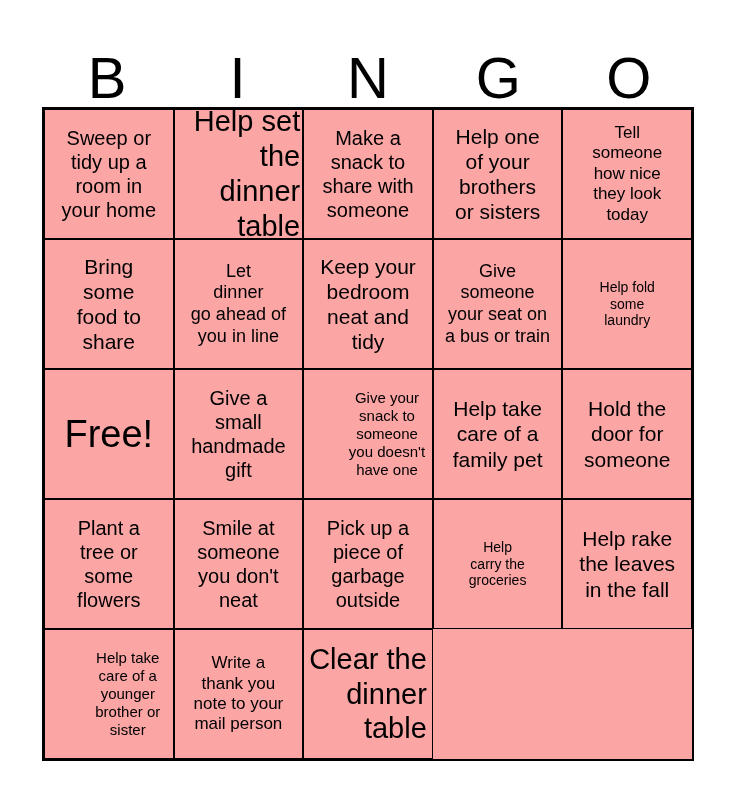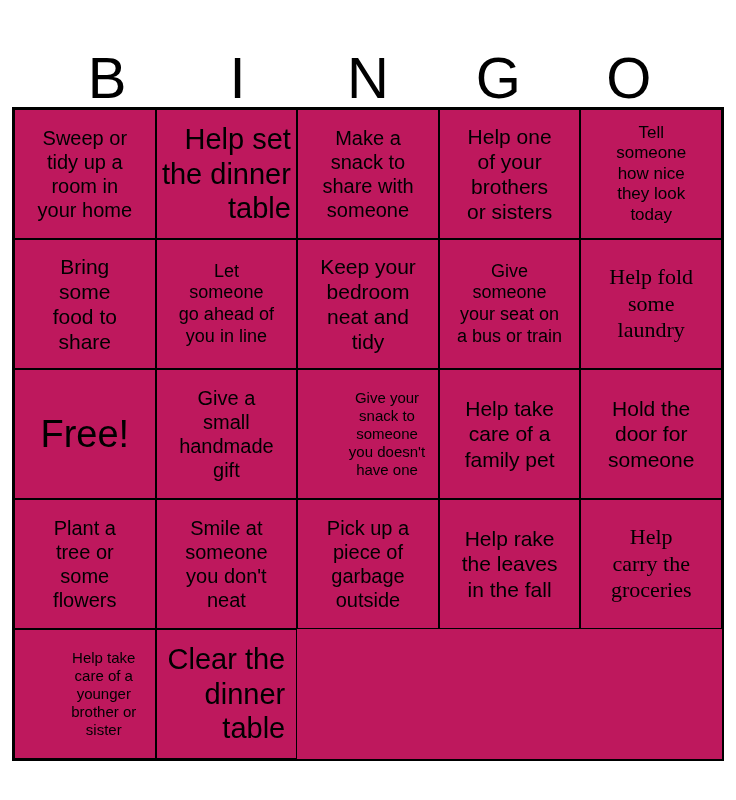--- a/index.html
+++ b/index.html
@@ -24,49 +24,49 @@
     align-self: end;
     text-align: center;
     font-size: 58px;
     line-height: 1;
     font-weight: 400;
     color: #000000;
   }
 
   
   .board {
-    width: 712px;
+    width: 652px;
     margin: 0 auto;
     display: grid;
     grid-template-columns: repeat(5, 1fr);
     grid-auto-rows: 130px;
     border: 2px solid #000000;
     box-sizing: border-box;
-    background: #be185d;
+    background: #fca5a5;
   }
   .cell {
     border: 1px solid #000000;
     box-sizing: border-box;
     display: flex;
     align-items: center;
     justify-content: center;
     text-align: center;
     white-space: pre-line;
     padding: 2px;
     line-height: 1.2;
     color: #000000;
     overflow: hidden;
   }
   .fs15 { font-size: 15px; padding-left: 40px; }
   .fs16 { font-size: 18px; }
   .fs17 { font-size: 17px; }
   .fs18 { font-size: 18px; }
   .fs20 { font-size: 20px; }
   .fs21 { font-size: 21px; }
-  .fs22 { font-size: 22px; font-family: Liberation Serif, serif; }
+  .fs22 { font-size: 14px; }
   .fs24 { font-size: 29px; text-align: right; }
   .fs38 { font-size: 38px; line-height: 1; }
 </style>
 </head>
 <body>
 
 <div class="page">
 
   <div class="title-row">
     <div class="title-letter">B</div>
@@ -96,21 +96,21 @@
     <div class="cell fs17">Tell
 someone
 how nice
 they look
 today</div>
     <div class="cell fs21">Bring
 some
 food to
 share</div>
     <div class="cell fs18">Let
-someone
+dinner
 go ahead of
 you in line</div>
     <div class="cell fs21">Keep your
 bedroom
 neat and
 tidy</div>
 
     <div class="cell fs16">Give
 someone
 your seat on
@@ -141,29 +141,33 @@
 flowers</div>
     <div class="cell fs20">Smile at
 someone
 you don't
 neat</div>
     <div class="cell fs20">Pick up a
 piece of
 garbage
 outside</div>
 
+    <div class="cell fs22">Help
+carry the
+groceries</div>
     <div class="cell fs21">Help rake
 the leaves
 in the fall</div>
-    <div class="cell fs22">Help
-carry the
-groceries</div>
     <div class="cell fs15">Help take
 care of a
 younger
 brother or
 sister</div>
+    <div class="cell fs17">Write a
+thank you
+note to your
+mail person</div>
     <div class="cell fs24">Clear the
 dinner
 table</div>
   </div>
 
 </div>
 
 </body></html>

